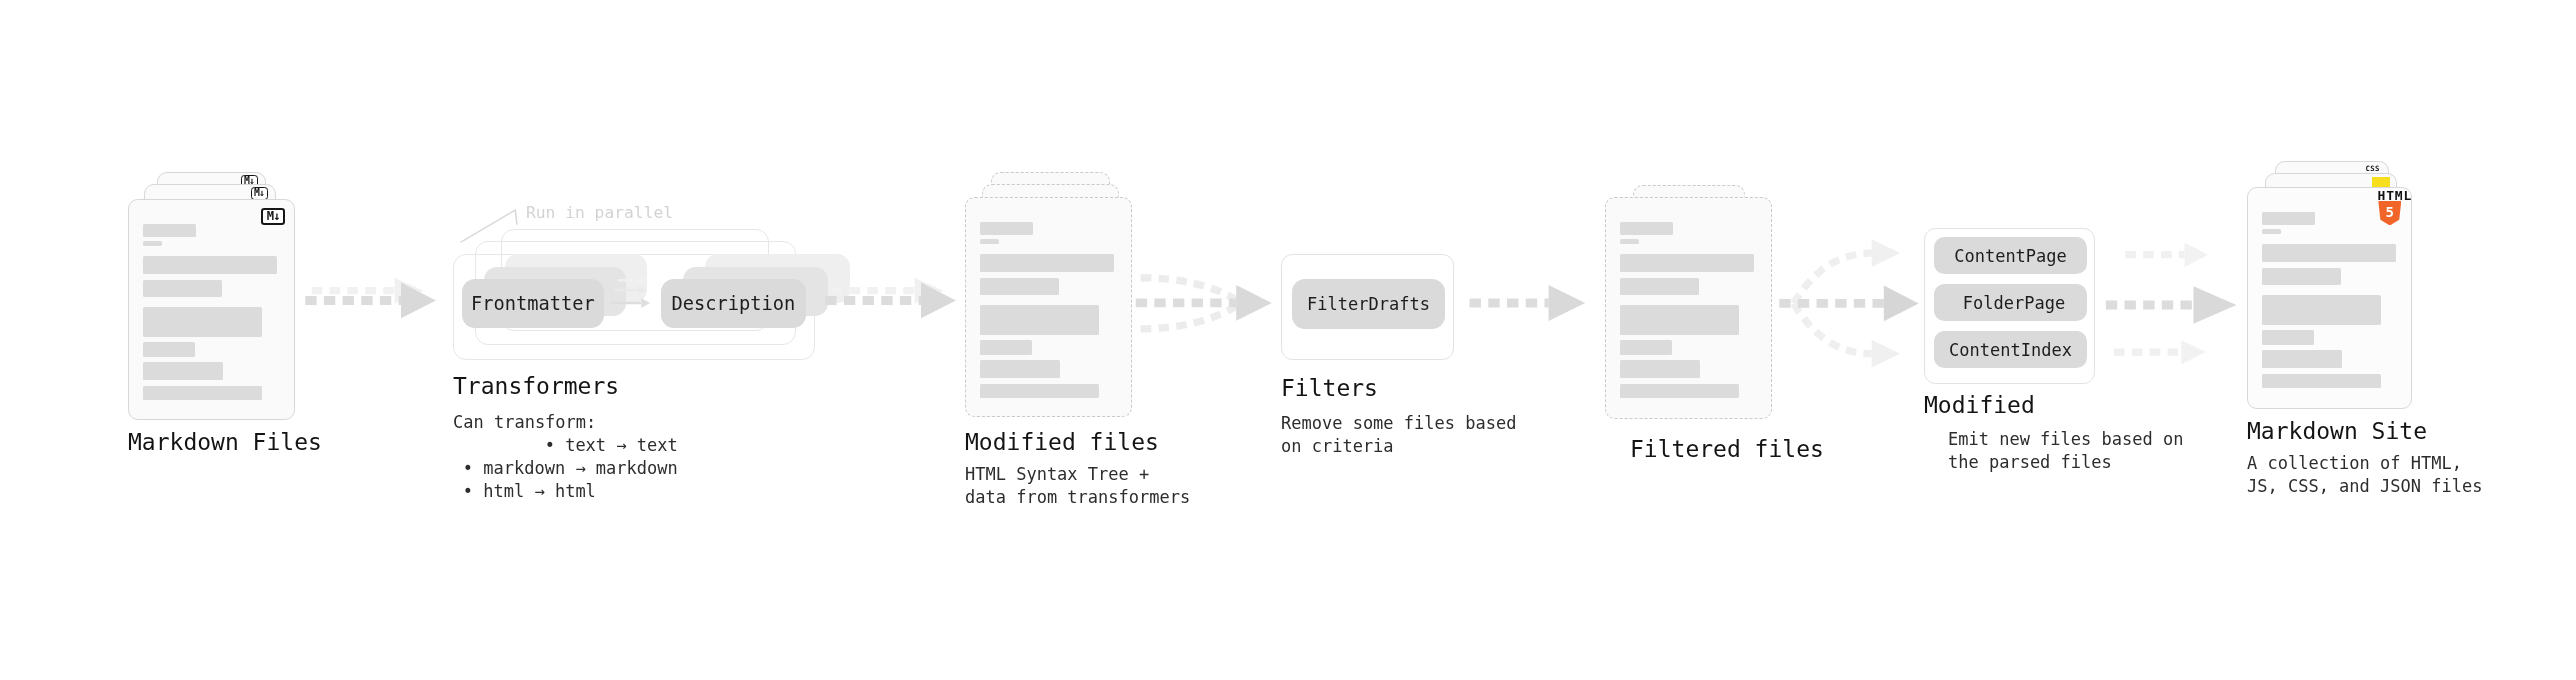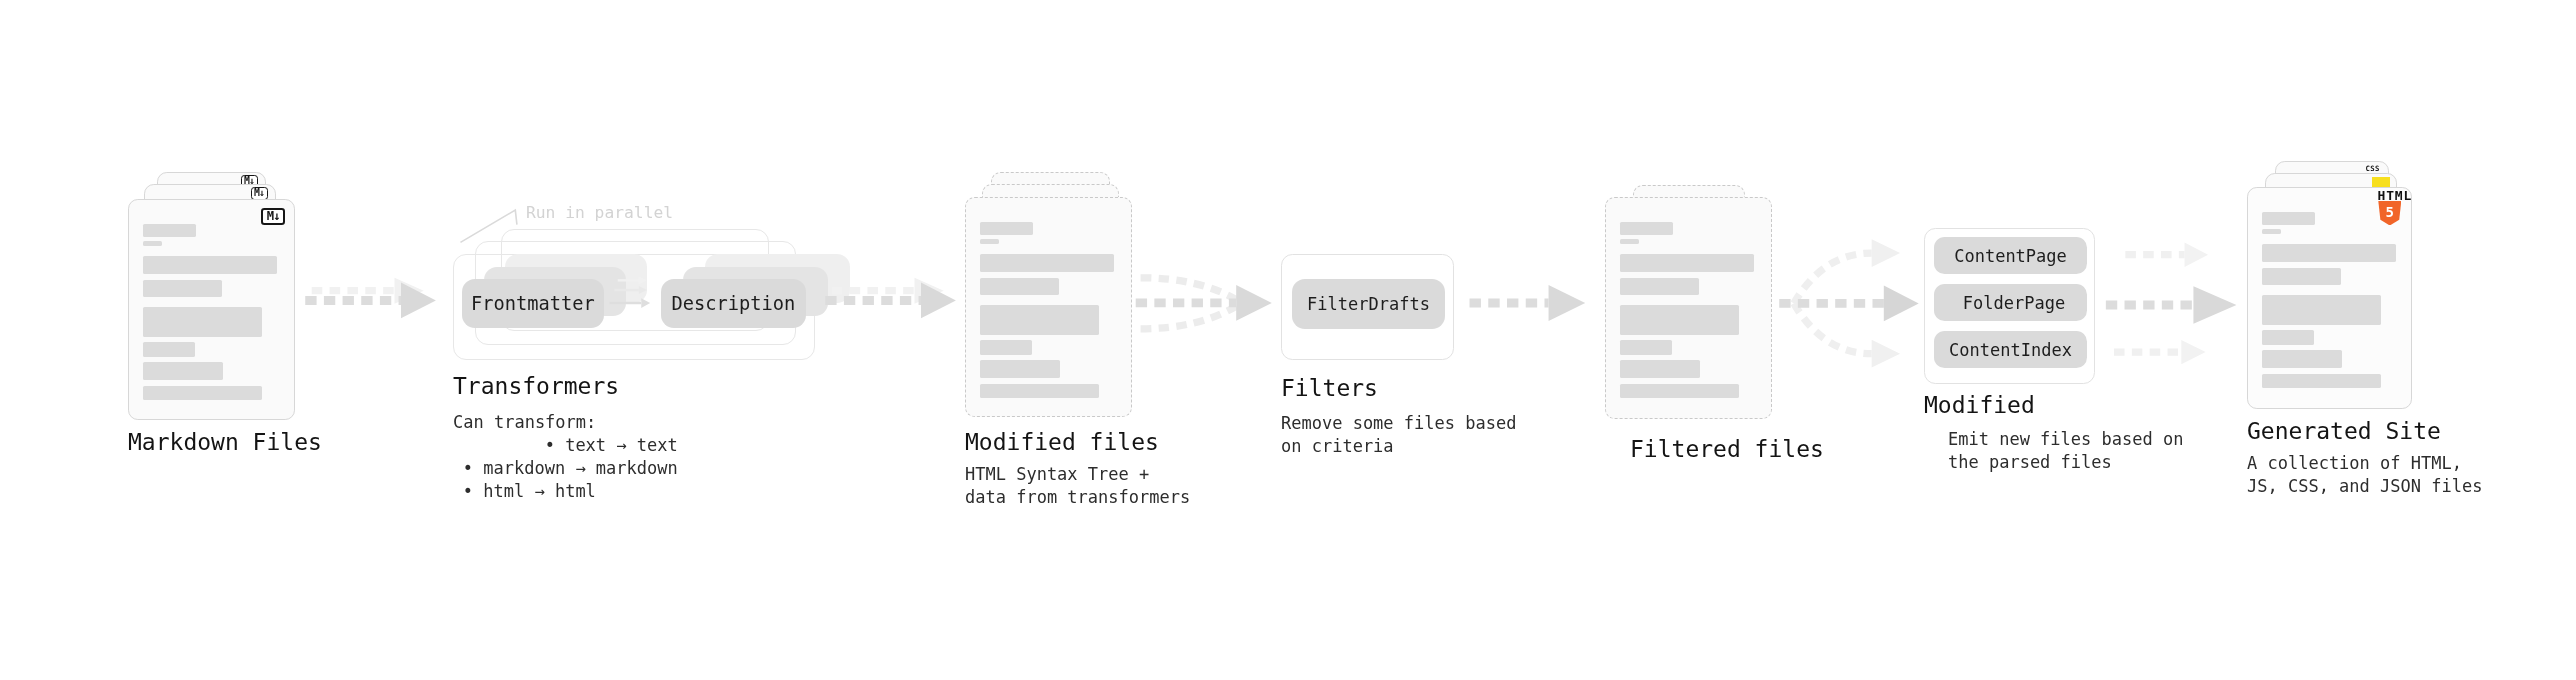--- a/index.html
+++ b/index.html
@@ -226,20 +226,20 @@
           <div class="bar" style="width: 18.7px; height: 4.9px; margin-bottom: 9.8px;"></div>
           <div class="bar" style="width: 134px; height: 18px; margin-bottom: 5.7px;"></div>
           <div class="bar" style="width: 79px; height: 17px; margin-bottom: 9.8px;"></div>
           <div class="bar" style="width: 119px; height: 30px; margin-bottom: 4.9px;"></div>
           <div class="bar" style="width: 52px; height: 15.4px; margin-bottom: 4.9px;"></div>
           <div class="bar" style="width: 80px; height: 18px; margin-bottom: 6.5px;"></div>
           <div class="bar" style="width: 119px; height: 14px; margin-bottom: 0px;"></div>
         </div>
     </div>
   </div>
-  <div class="h" style="left:2247px;top:418px;">Generated Site</div>
+  <div class="h" style="left:2247px;top:418px;">Markdown Site</div>
   <div class="cap" style="left:2247px;top:452px;">
     <span>A collection of HTML,</span>
     <span>JS, CSS, and JSON files</span>
   </div>
 
 </div>
 
 
 </body></html>

